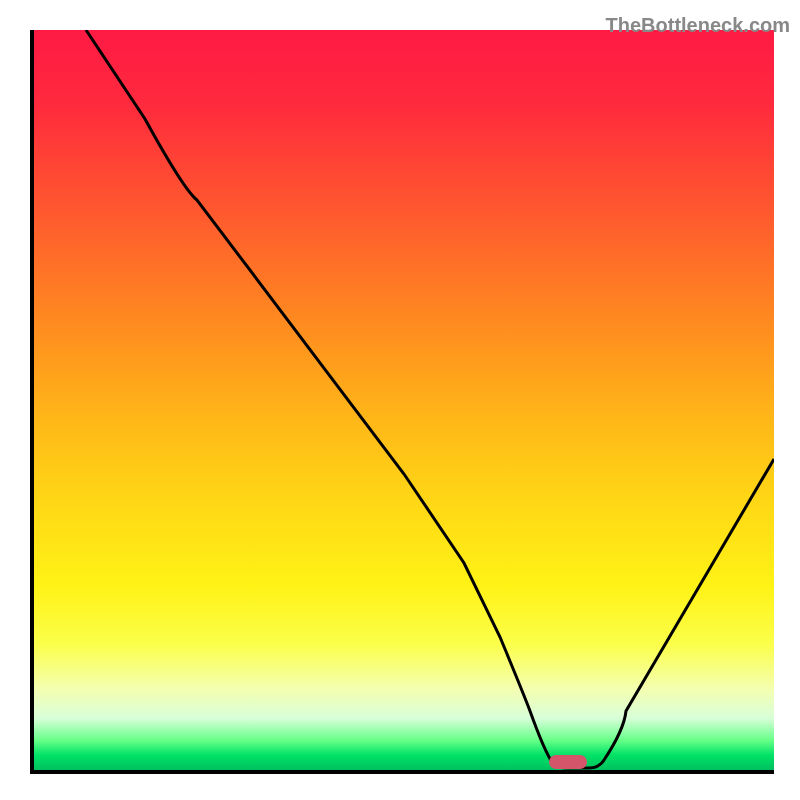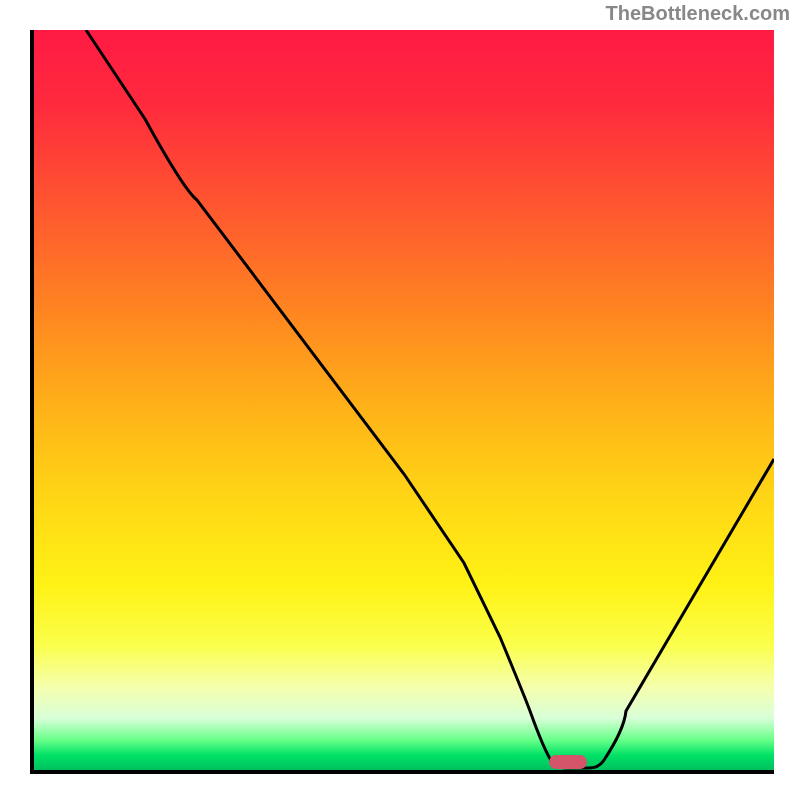--- a/index.html
+++ b/index.html
@@ -10,21 +10,21 @@
     font-family: Arial, sans-serif;
     background: #ffffff;
   }
   .container {
     width: 800px;
     height: 800px;
     position: relative;
   }
   .watermark {
     position: absolute;
-    top: 2px;
+    top: 14px;
     right: 10px;
     font-size: 20px;
     font-weight: bold;
     color: #888888;
     z-index: 10;
   }
   .chart-area {
     position: absolute;
     left: 30px;
     top: 30px;

